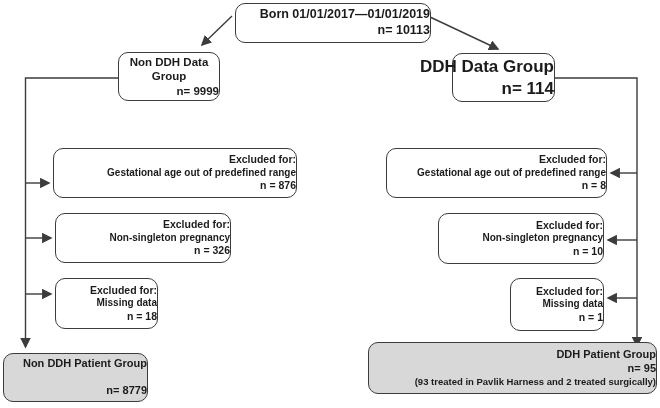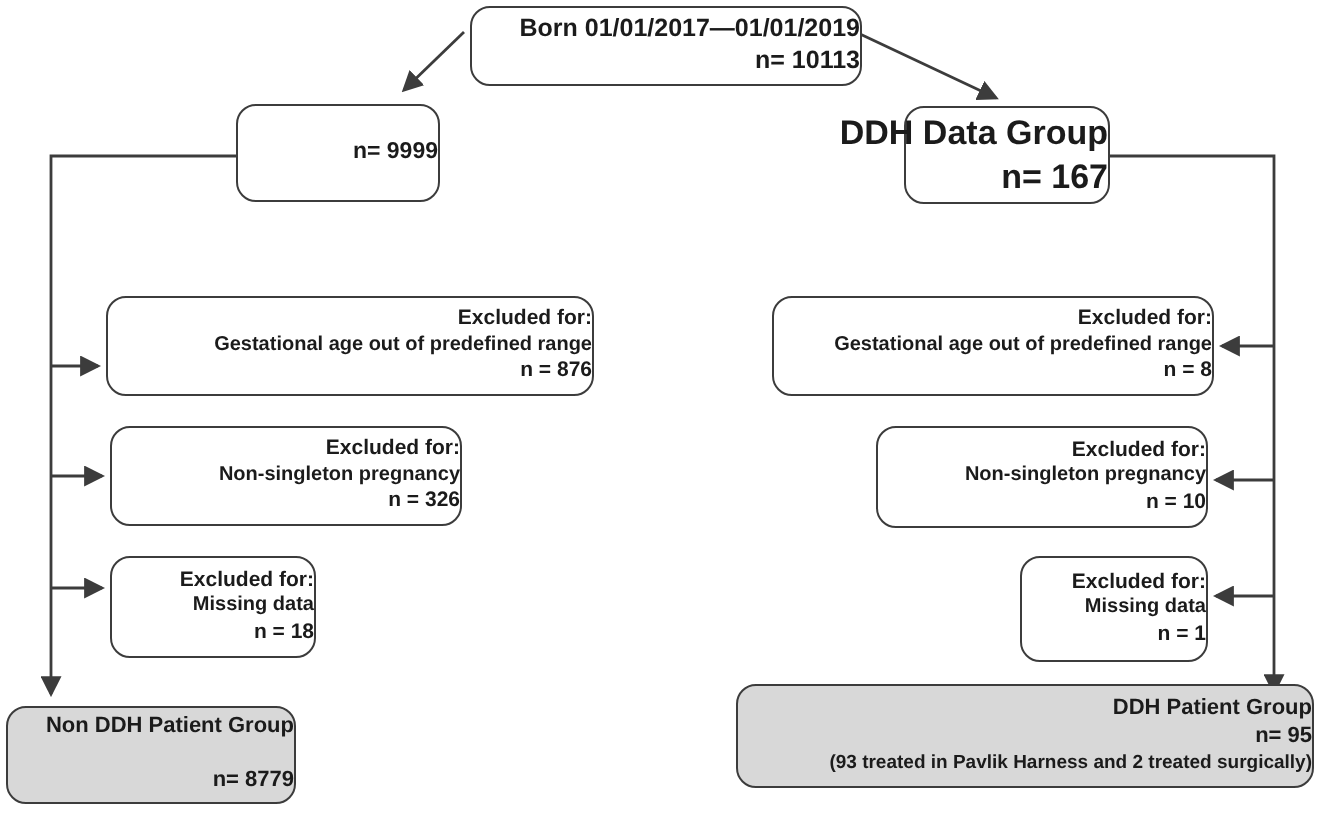--- a/index.html
+++ b/index.html
@@ -81,26 +81,27 @@
       <path d="M637,298 L608,298" marker-end="url(#arrow)"></path>
     </g>
   </svg>
 
   <div class="node root-node">
     <span>Born 01/01/2017—01/01/2019</span>
     <span>n= 10113</span>
   </div>
 
   <div class="node nonddh-group">
+    <span>Non DDH Data Group</span>
     <span>n= 9999</span>
   </div>
 
   <div class="node ddh-group">
     <span>DDH Data Group</span>
-    <span>n= 167</span>
+    <span>n= 114</span>
   </div>
 
   <div class="node nonddh-excl-1">
     <span>Excluded for:</span>
     <span class="reason">Gestational age out of predefined  range</span>
     <span>n = 876</span>
   </div>
 
   <div class="node nonddh-excl-2">
     <span>Excluded for:</span>

